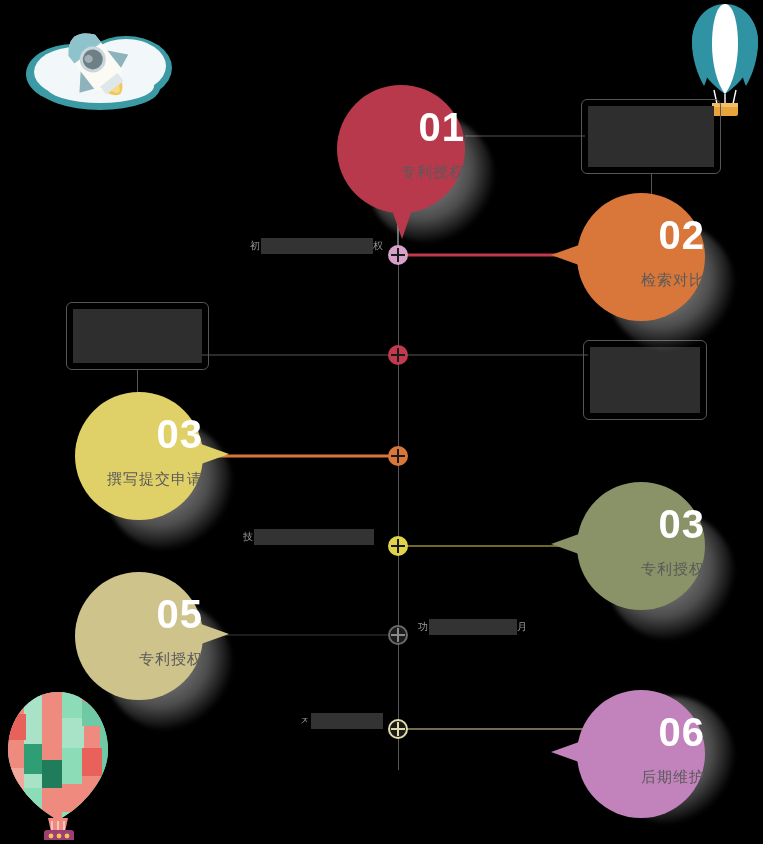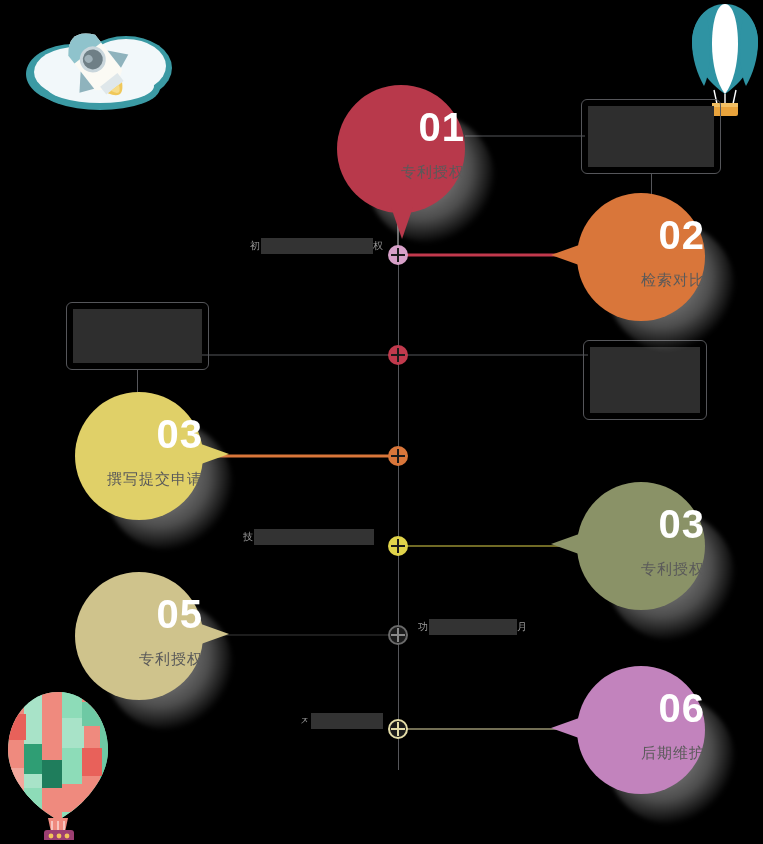--- a/index.html
+++ b/index.html
@@ -286,21 +286,21 @@
   </div>
 
   <div class="bubble-shadow" style="left:105px;top:602px;"></div>
   <div class="bubble" style="left:75px;top:572px;background:#cfc38c;text-decoration:underline;">
     <div class="tail" style="left:126px;top:52px;border-top:10px solid transparent;border-bottom:10px solid transparent;border-left:28px solid #cfc38c;"></div>
     <div class="num">05</div>
     <div class="cap">专利授权</div>
   </div>
 
   <div class="bubble-shadow" style="left:607px;top:696px;"></div>
-  <div class="bubble" style="left:577px;top:666px;background:#c283bd;">
+  <div class="bubble" style="left:577px;top:690px;background:#c283bd;">
     <div class="tail" style="left:-26px;top:52px;border-top:10px solid transparent;border-bottom:10px solid transparent;border-right:28px solid #c283bd;"></div>
     <div class="num">06</div>
     <div class="cap">后期维护</div>
   </div>
 
   <div class="node" style="left:398px;top:255px;background:#d7a0c8;">
     <div class="plus-h"></div>
     <div class="plus-v"></div>
   </div>
   <div class="node" style="left:398px;top:355px;background:#c13a4d;">

